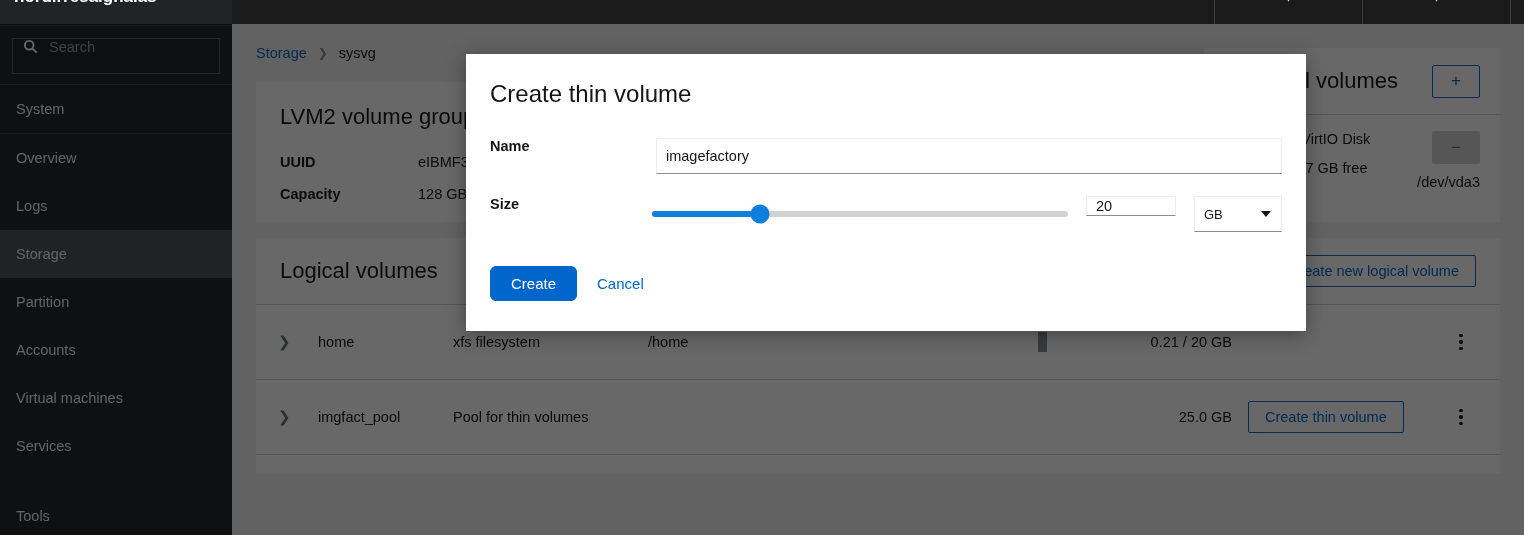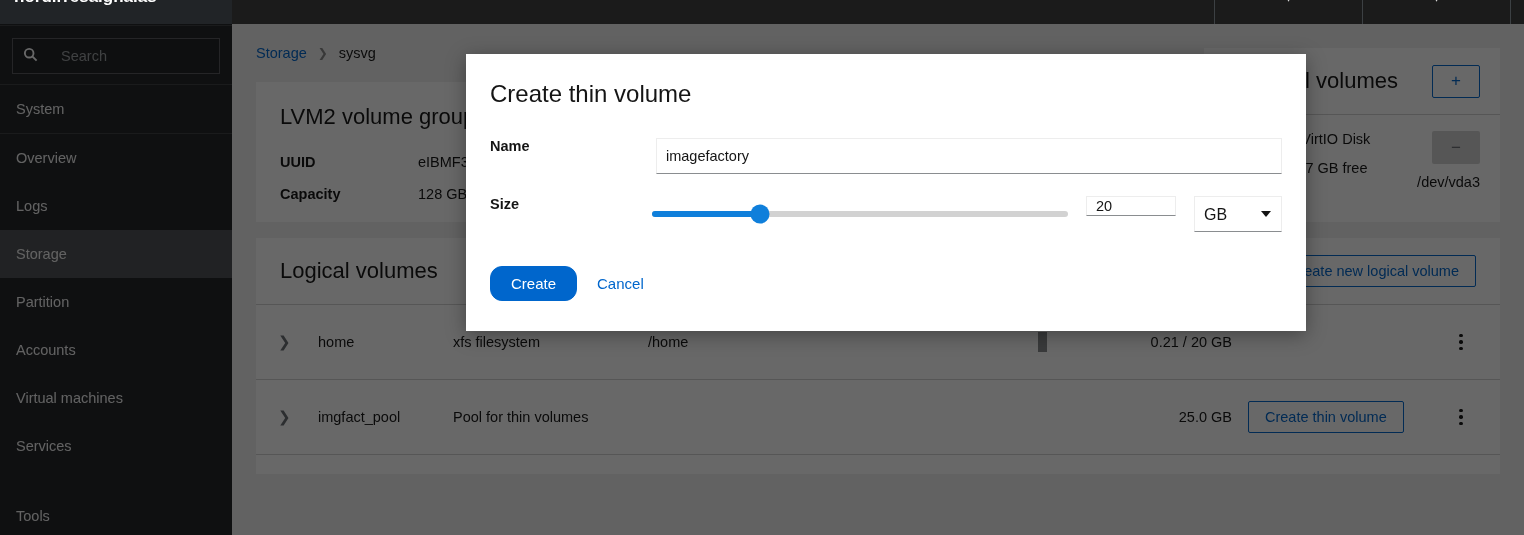--- a/index.html
+++ b/index.html
@@ -42,26 +42,26 @@
   .sidebar-divider {
     height: 1px;
     background: #3c4043;
     margin-top: 1px;
   }
   .search-wrap {
     padding: 12px 12px 10px 12px;
   }
   .search-box {
     display: flex;
-    align-items: center;
+    align-items: flex-start;
     height: 36px;
     background: #1f2225;
     border: 1px solid #57595c;
     padding: 0 10px;
-    gap: 23px;
+    gap: 11px;
   }
   .search-box svg { flex: none; }
   .search-box input {
     flex: 1;
     background: transparent;
     border: none;
     outline: none;
     color: #f0f0f0;
     font-family: "Liberation Sans", sans-serif;
     font-size: 14.5px;
@@ -392,21 +392,21 @@
     height: 36px;
     margin-left: 18px;
   }
   .size-unit {
     width: 88px;
     height: 36px;
     border: 1px solid #ededed;
     border-bottom: 1px solid #8a8d90;
     background: #fff;
     font-family: "Liberation Sans", sans-serif;
-    font-size: 16px;
+    font-size: 13px;
     color: #151515;
     padding: 0 9px;
     outline: none;
     appearance: none;
     cursor: pointer;
   }
   .size-unit-caret {
     position: absolute;
     right: 11px; top: 15px;
     pointer-events: none;
@@ -421,21 +421,21 @@
     align-items: center;
     gap: 14px;
   }
   .btn-primary {
     background: #06c;
     border: 1px solid #06c;
     color: #fff;
     font-size: 15px;
     padding: 8px 20px;
     cursor: pointer;
-    border-radius: 12px;
+    border-radius: 6px;
   }
   .btn-link {
     background: transparent;
     border: none;
     color: #06c;
     font-size: 15px;
     padding: 8px 6px;
     cursor: pointer;
   }
 </style>

